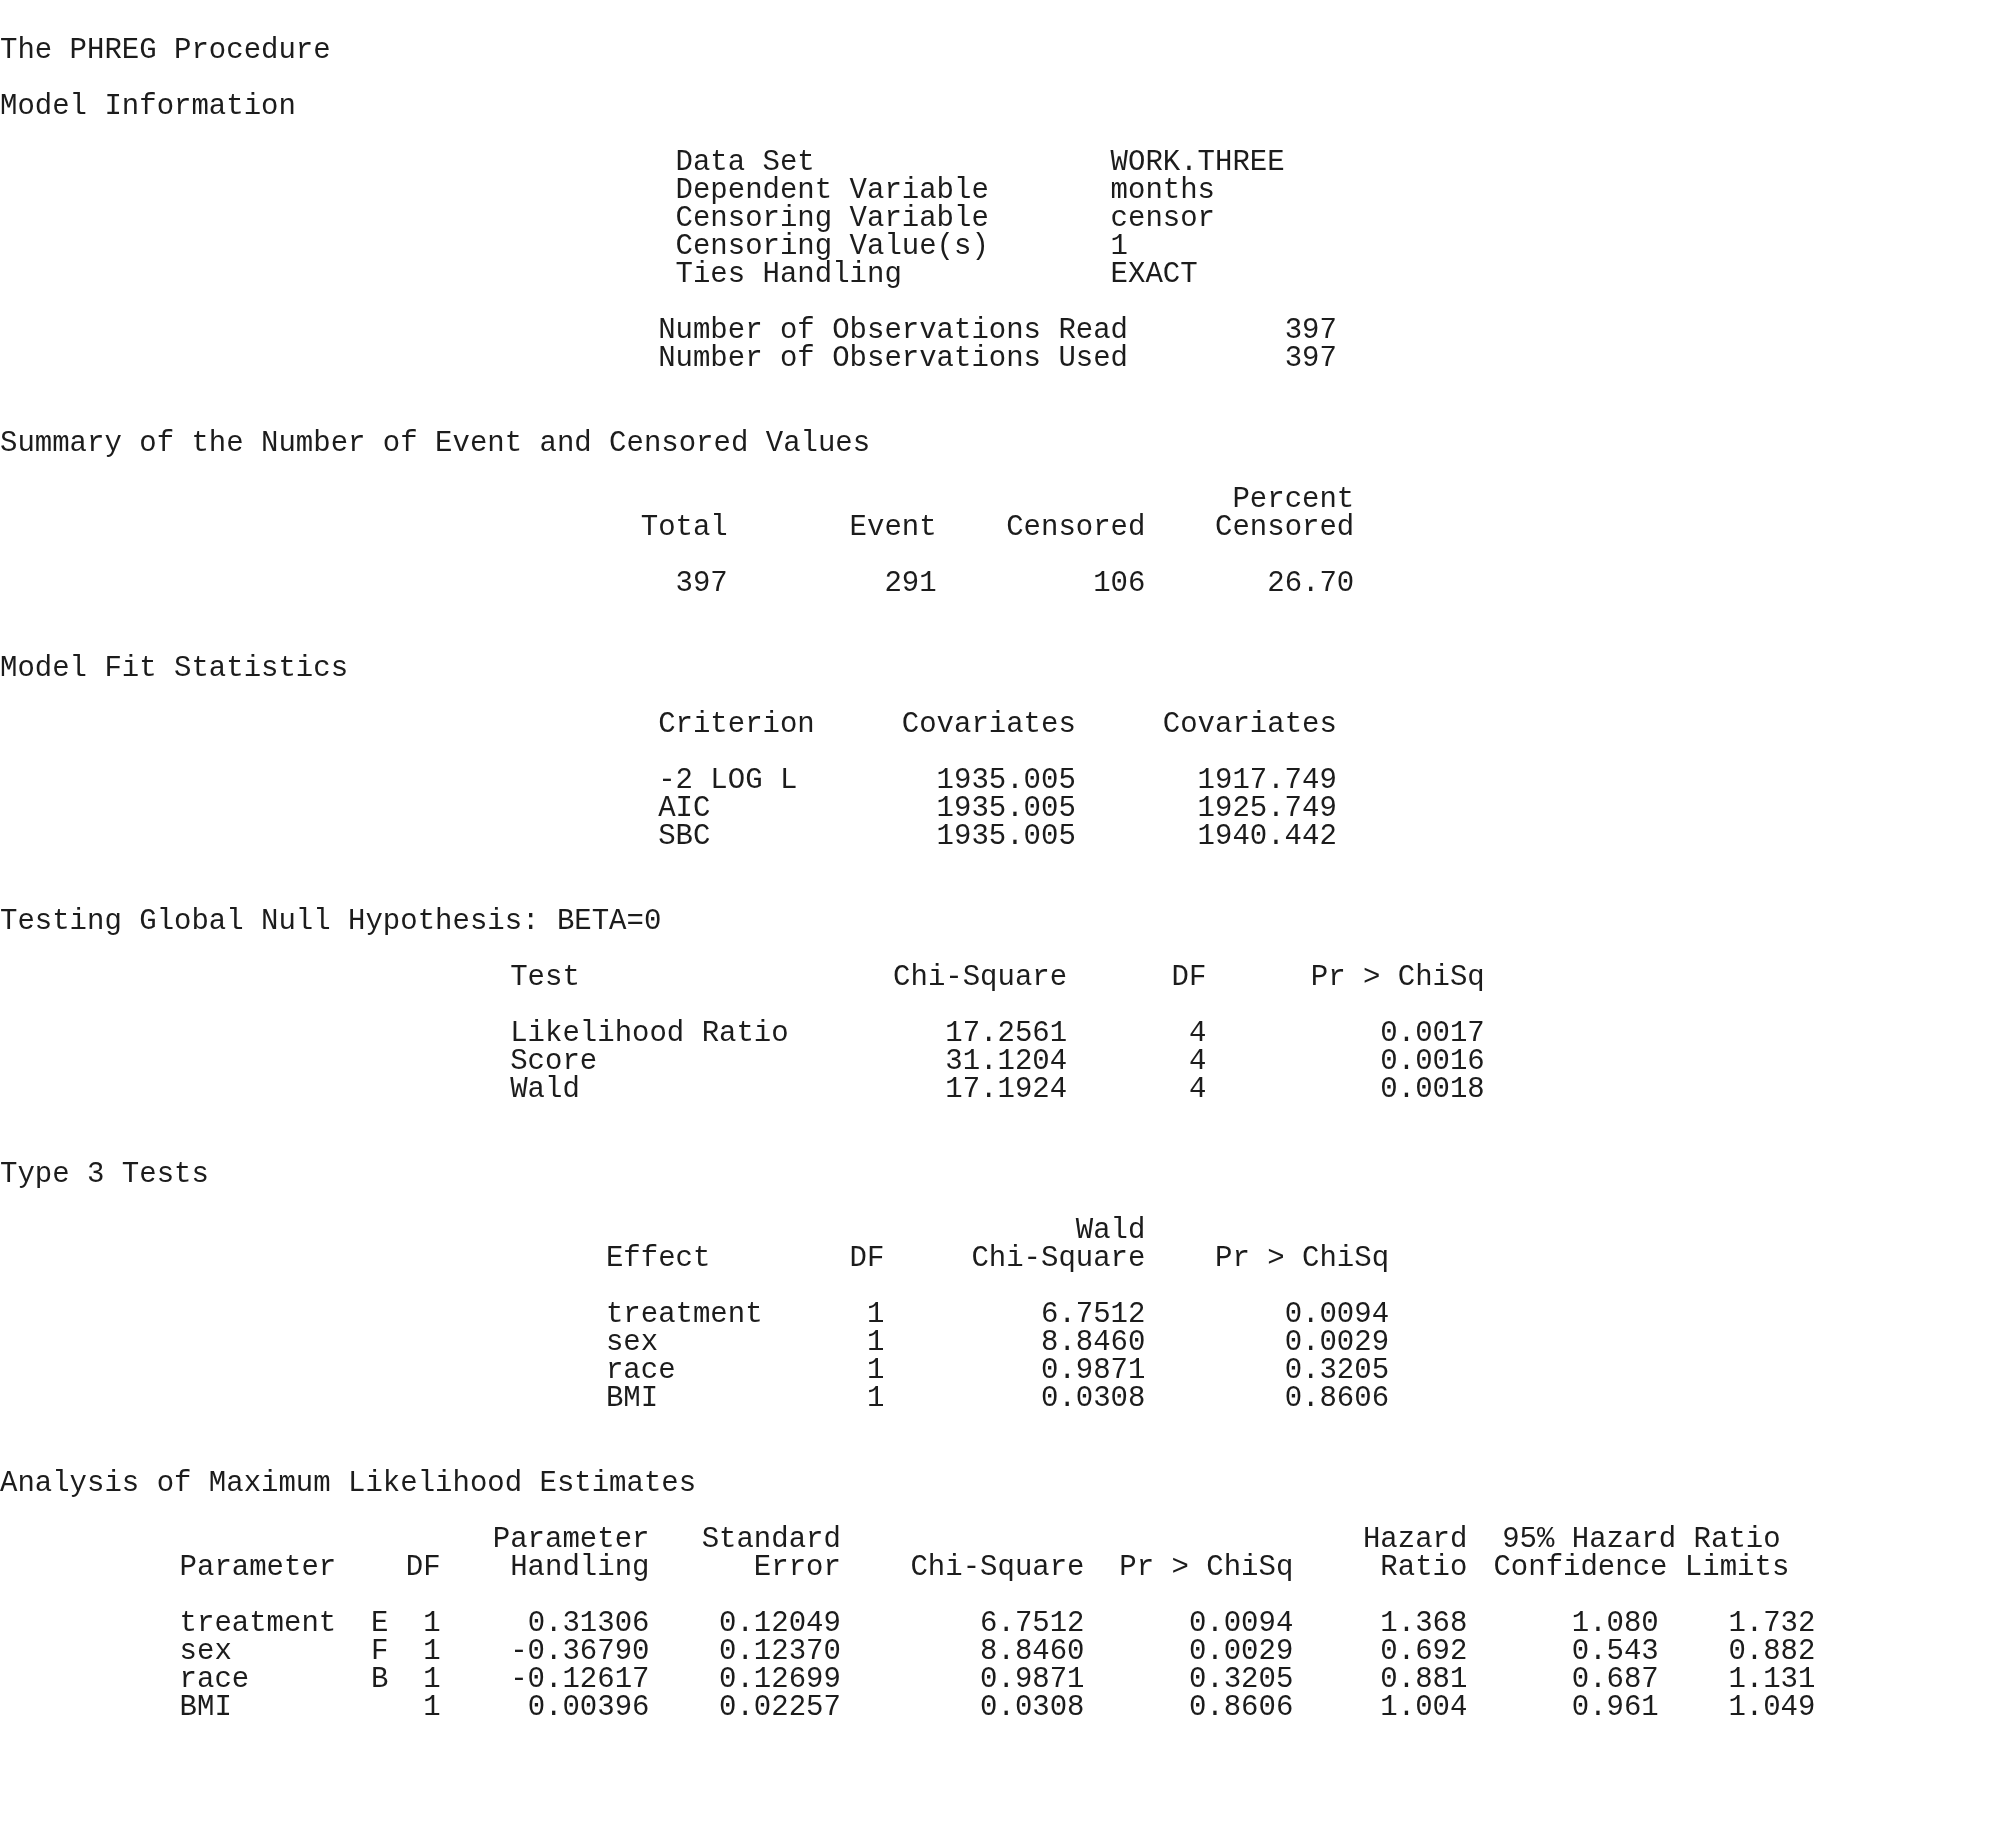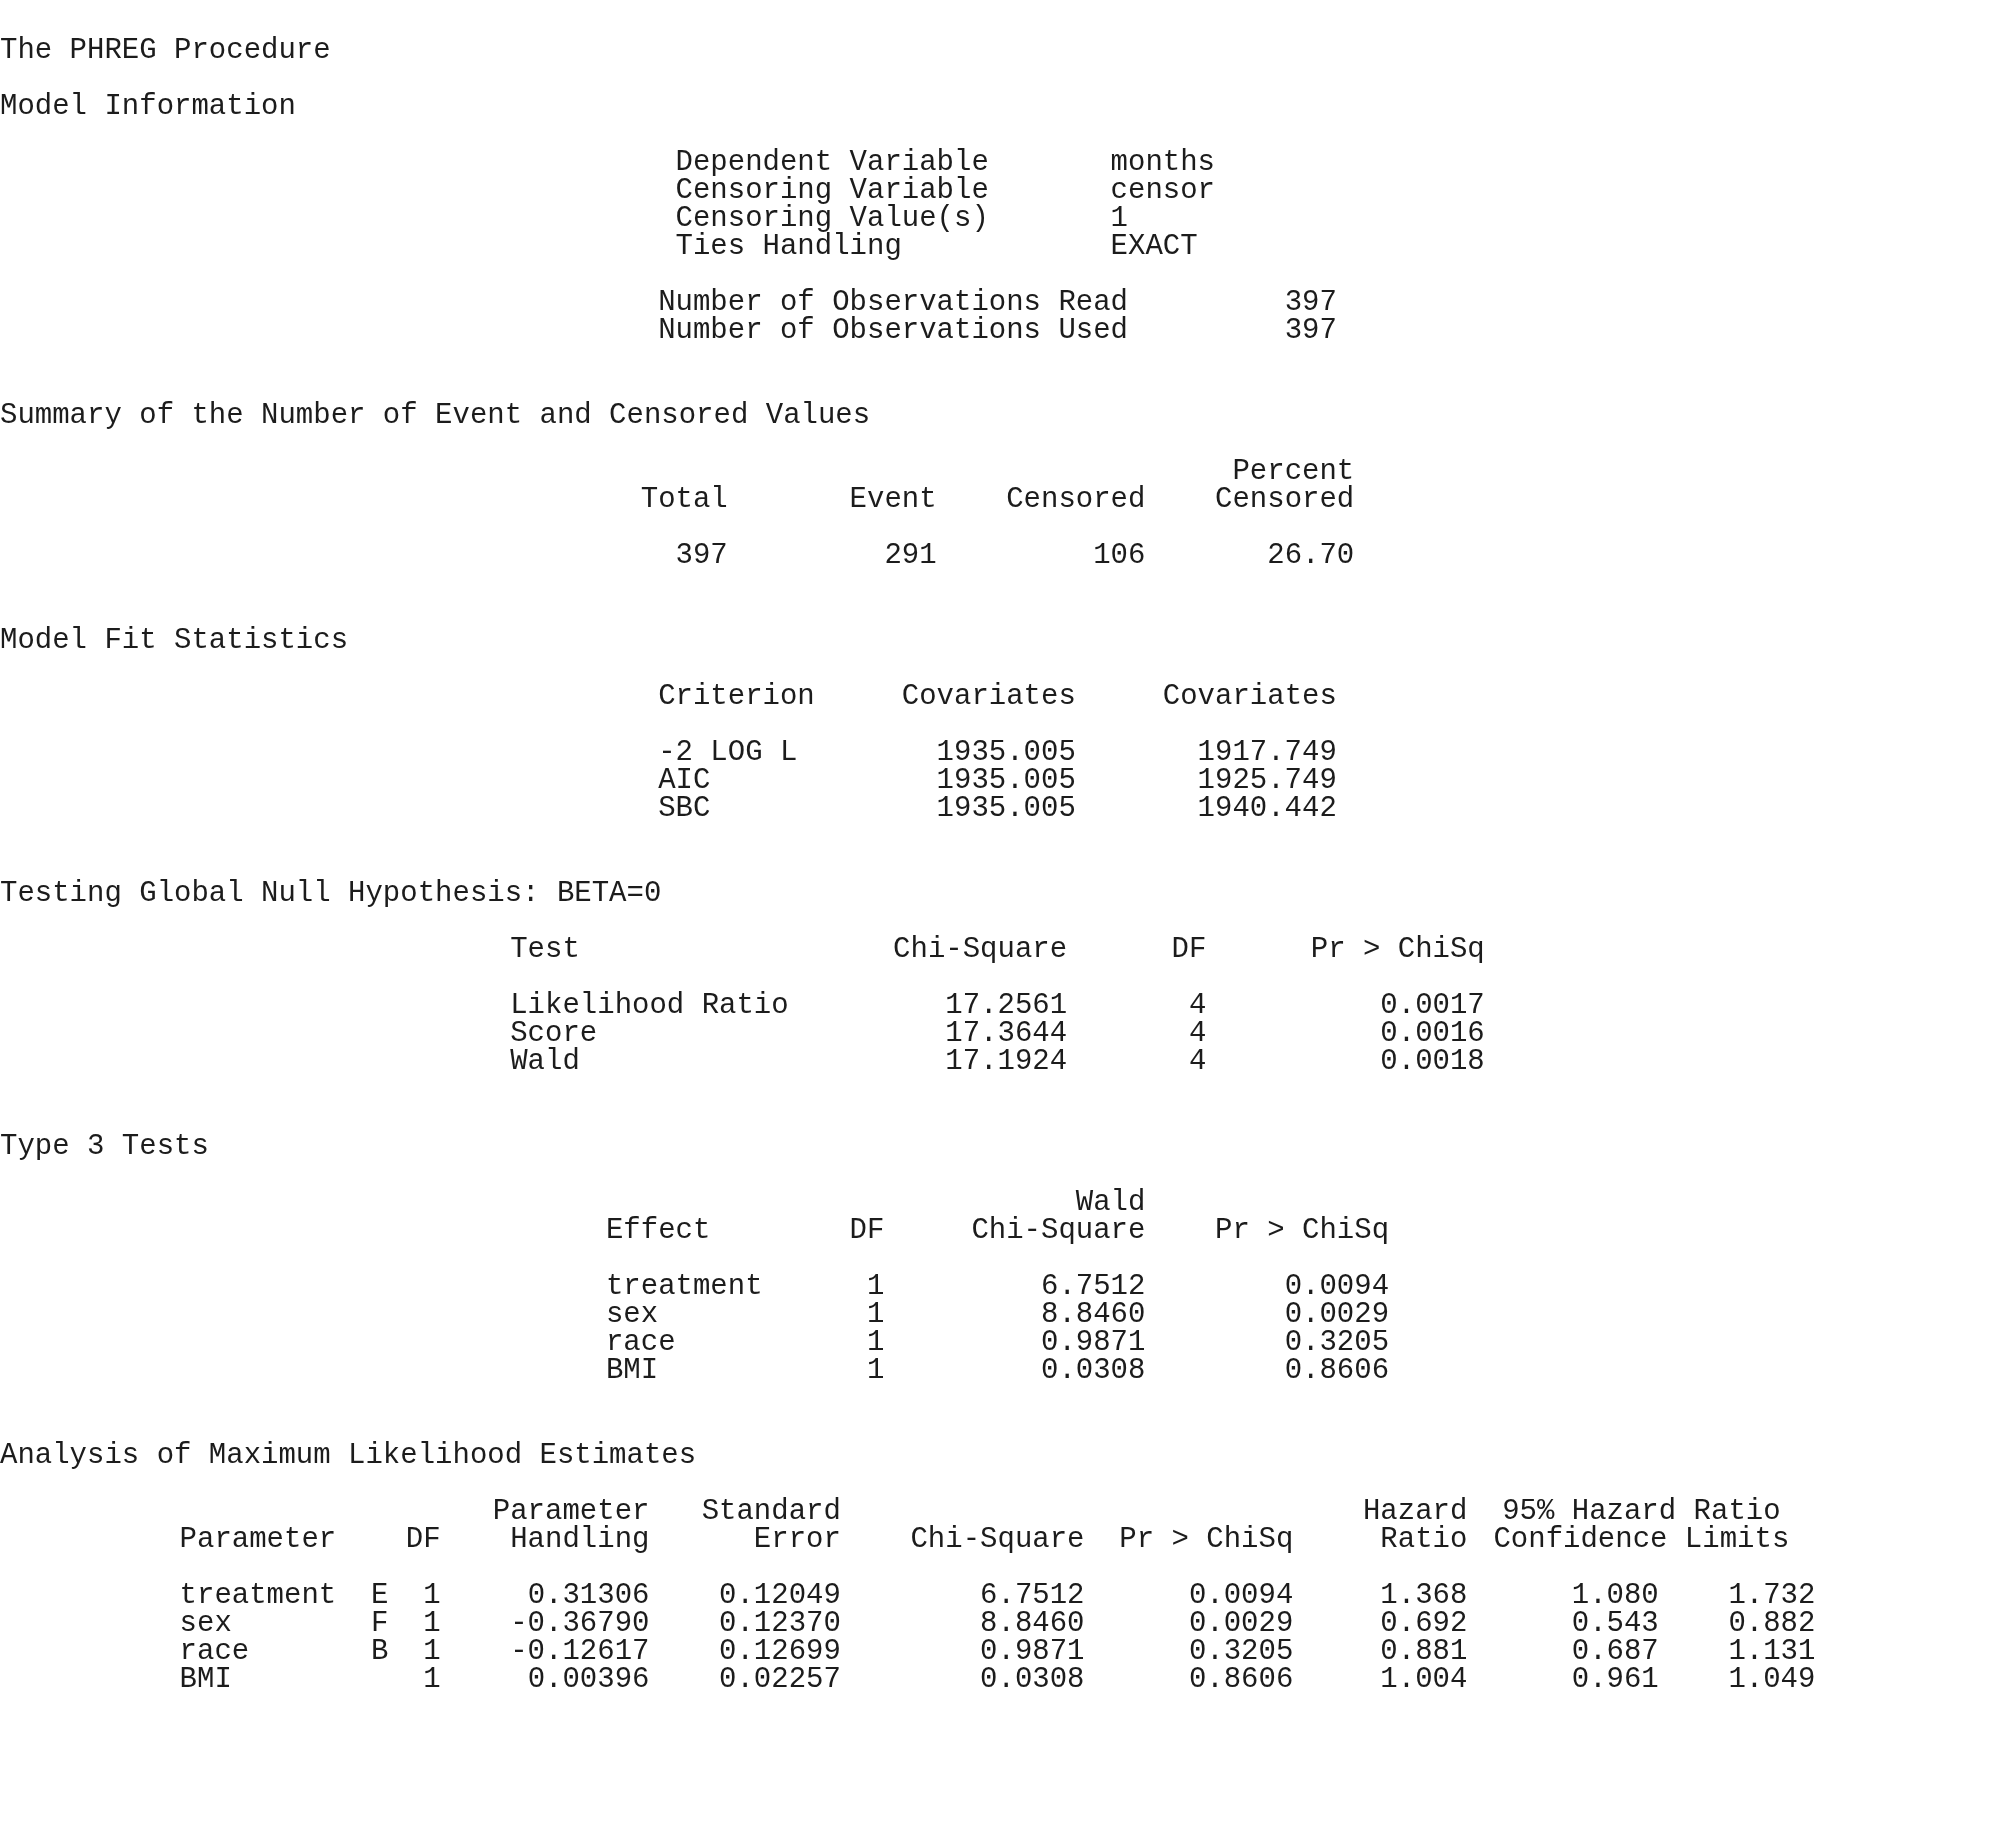--- a/index.html
+++ b/index.html
@@ -43,20 +43,24 @@
 <div class="center">The PHREG Procedure</div>
 
 <div class="center mt1">Model Information</div>
 
 <table class="mt1">
   <colgroup>
       <col class="w25">
       <col class="w12">
     </colgroup>
   <tbody>
+      <tr>
+    <td>Data Set</td>
+    <td>WORK.THREE</td>
+  </tr>
   <tr>
     <td>Dependent Variable</td>
     <td>months</td>
   </tr>
   <tr>
     <td>Censoring Variable</td>
     <td>censor</td>
   </tr>
   <tr>
     <td>Censoring Value(s)</td>
@@ -166,21 +170,21 @@
     <td class="r">Pr &gt; ChiSq</td>
   </tr>
   <tr class="gap">
     <td>Likelihood Ratio</td>
     <td class="r">17.2561</td>
     <td class="r">4</td>
     <td class="r">0.0017</td>
   </tr>
   <tr>
     <td>Score</td>
-    <td class="r">17.3644</td>
+    <td class="r">31.1204</td>
     <td class="r">4</td>
     <td class="r">0.0016</td>
   </tr>
   <tr>
     <td>Wald</td>
     <td class="r">17.1924</td>
     <td class="r">4</td>
     <td class="r">0.0018</td>
   </tr>
 </tbody>

